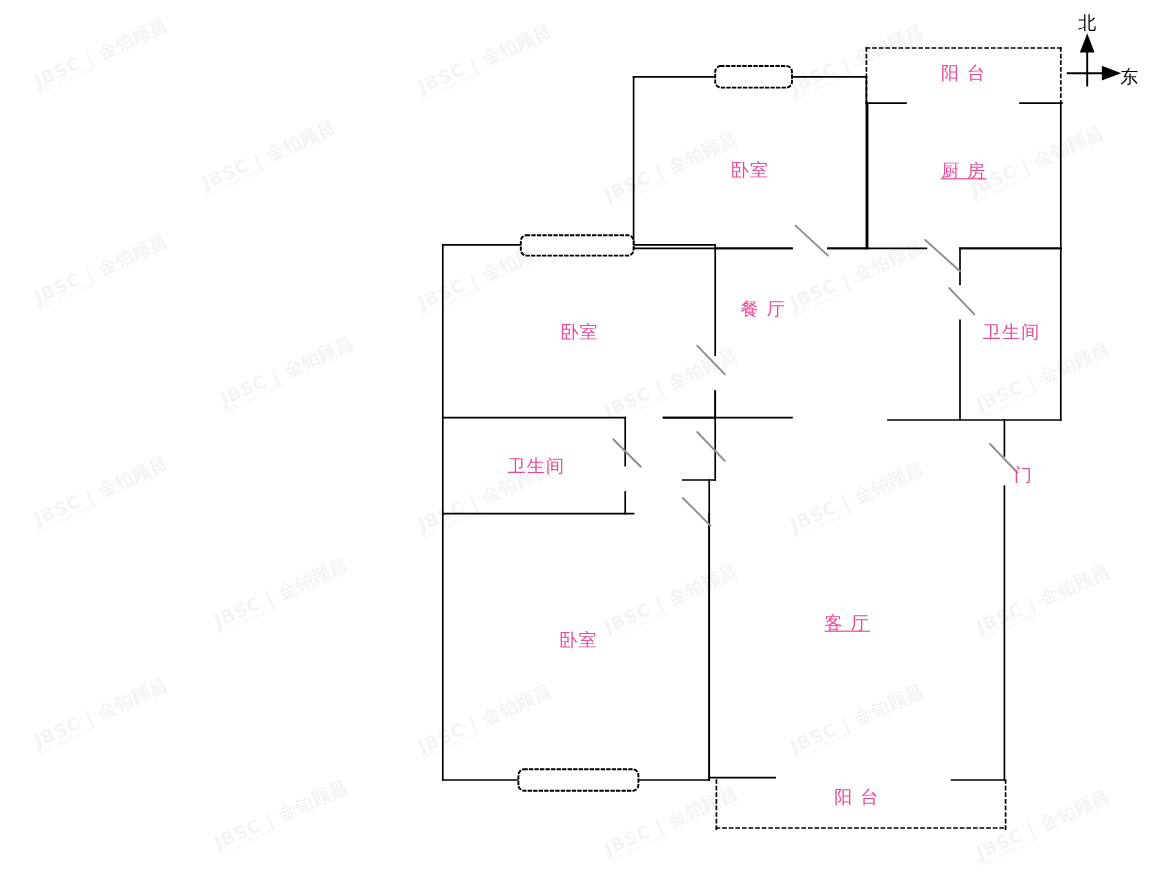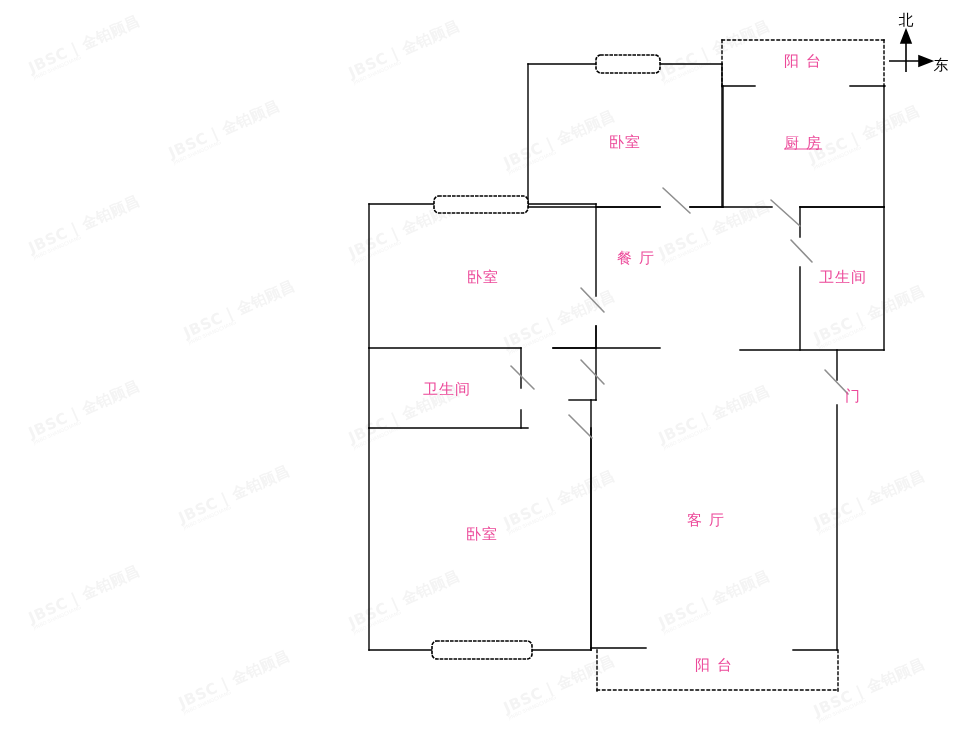--- a/index.html
+++ b/index.html
@@ -203,20 +203,20 @@
   </svg>
 
   <div class="room-label" style="left:625px; top:142px;">卧室</div>
   <div class="room-label" style="left:803px; top:143px;text-decoration:underline;">厨 房</div>
   <div class="room-label" style="left:803px; top:61px;">阳 台</div>
   <div class="room-label" style="left:483px; top:277px;">卧室</div>
   <div class="room-label" style="left:636px; top:258px;text-align:center;">餐 厅</div>
   <div class="room-label" style="left:843px; top:277px;">卫生间</div>
   <div class="room-label" style="left:447px; top:389px;">卫生间</div>
   <div class="room-label" style="left:482px; top:534px;">卧室</div>
-  <div class="room-label" style="left:706px; top:520px;">客  厅</div>
+  <div class="room-label" style="left:706px; top:520px;text-decoration:underline;">客  厅</div>
   <div class="room-label" style="left:714px; top:665px;">阳 台</div>
   <div class="room-label" style="left:853px; top:396px;">门</div>
 
   <div class="compass-label" style="left:906px; top:20px;">北</div>
   <div class="compass-label" style="left:941px; top:65px;">东</div>
 
 </div>
 
 </body></html>

